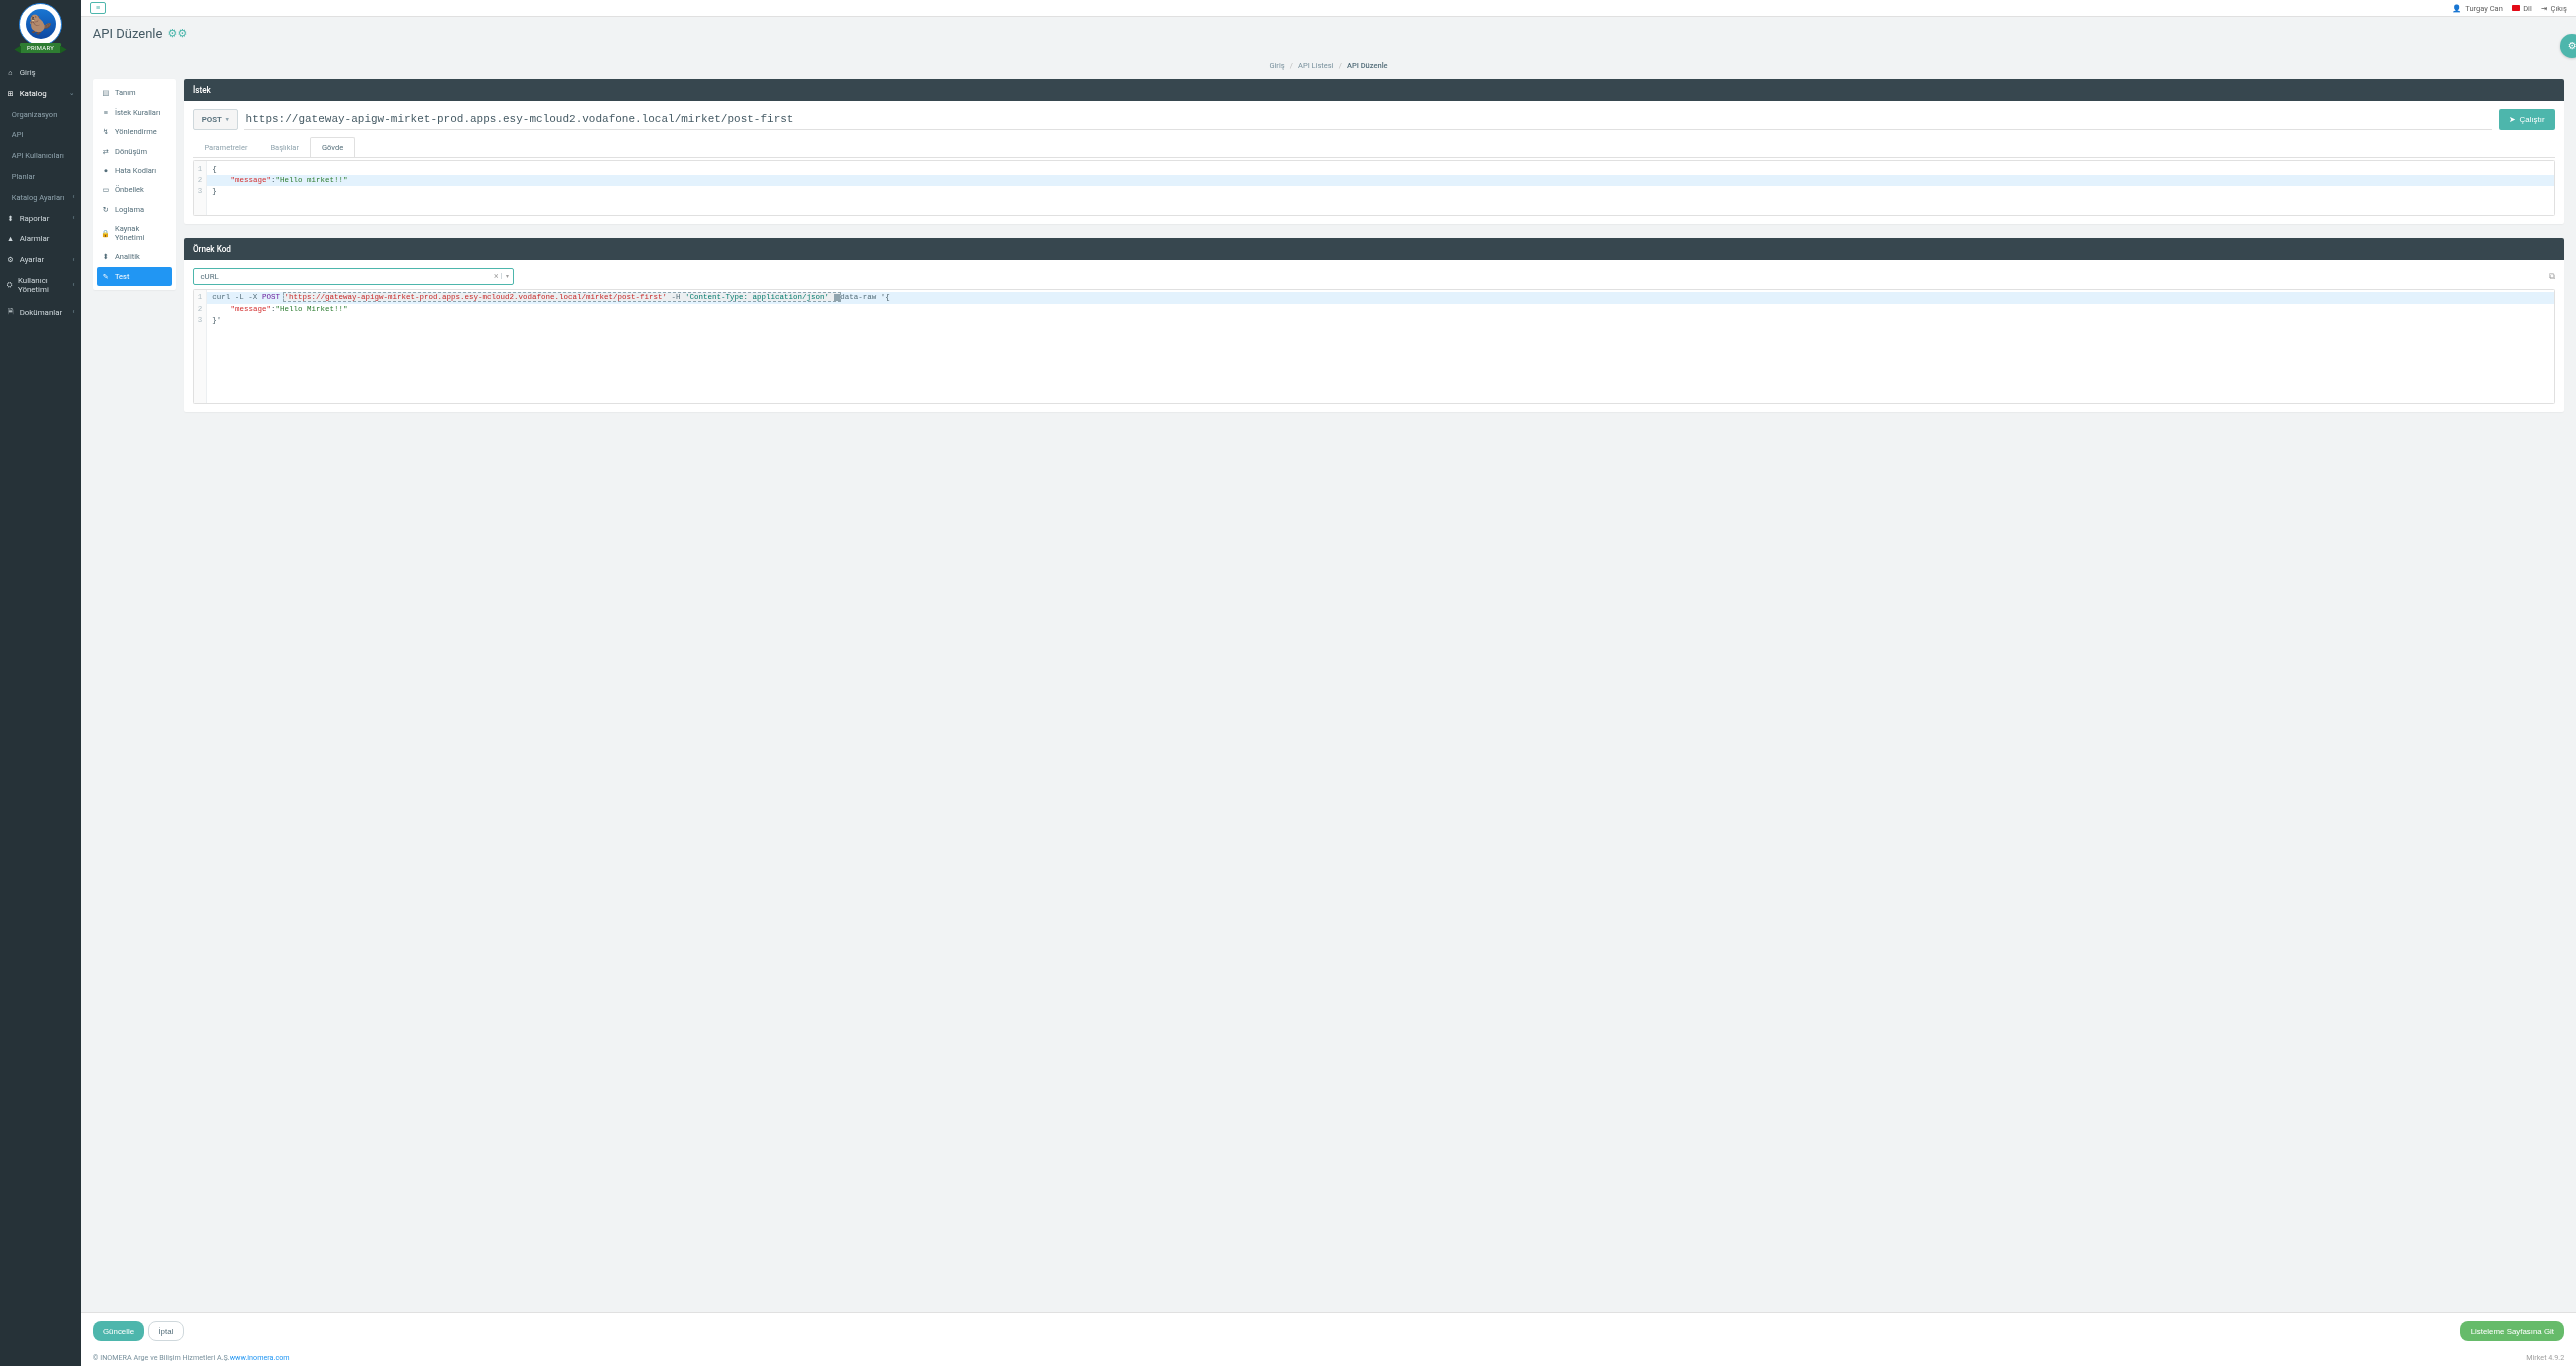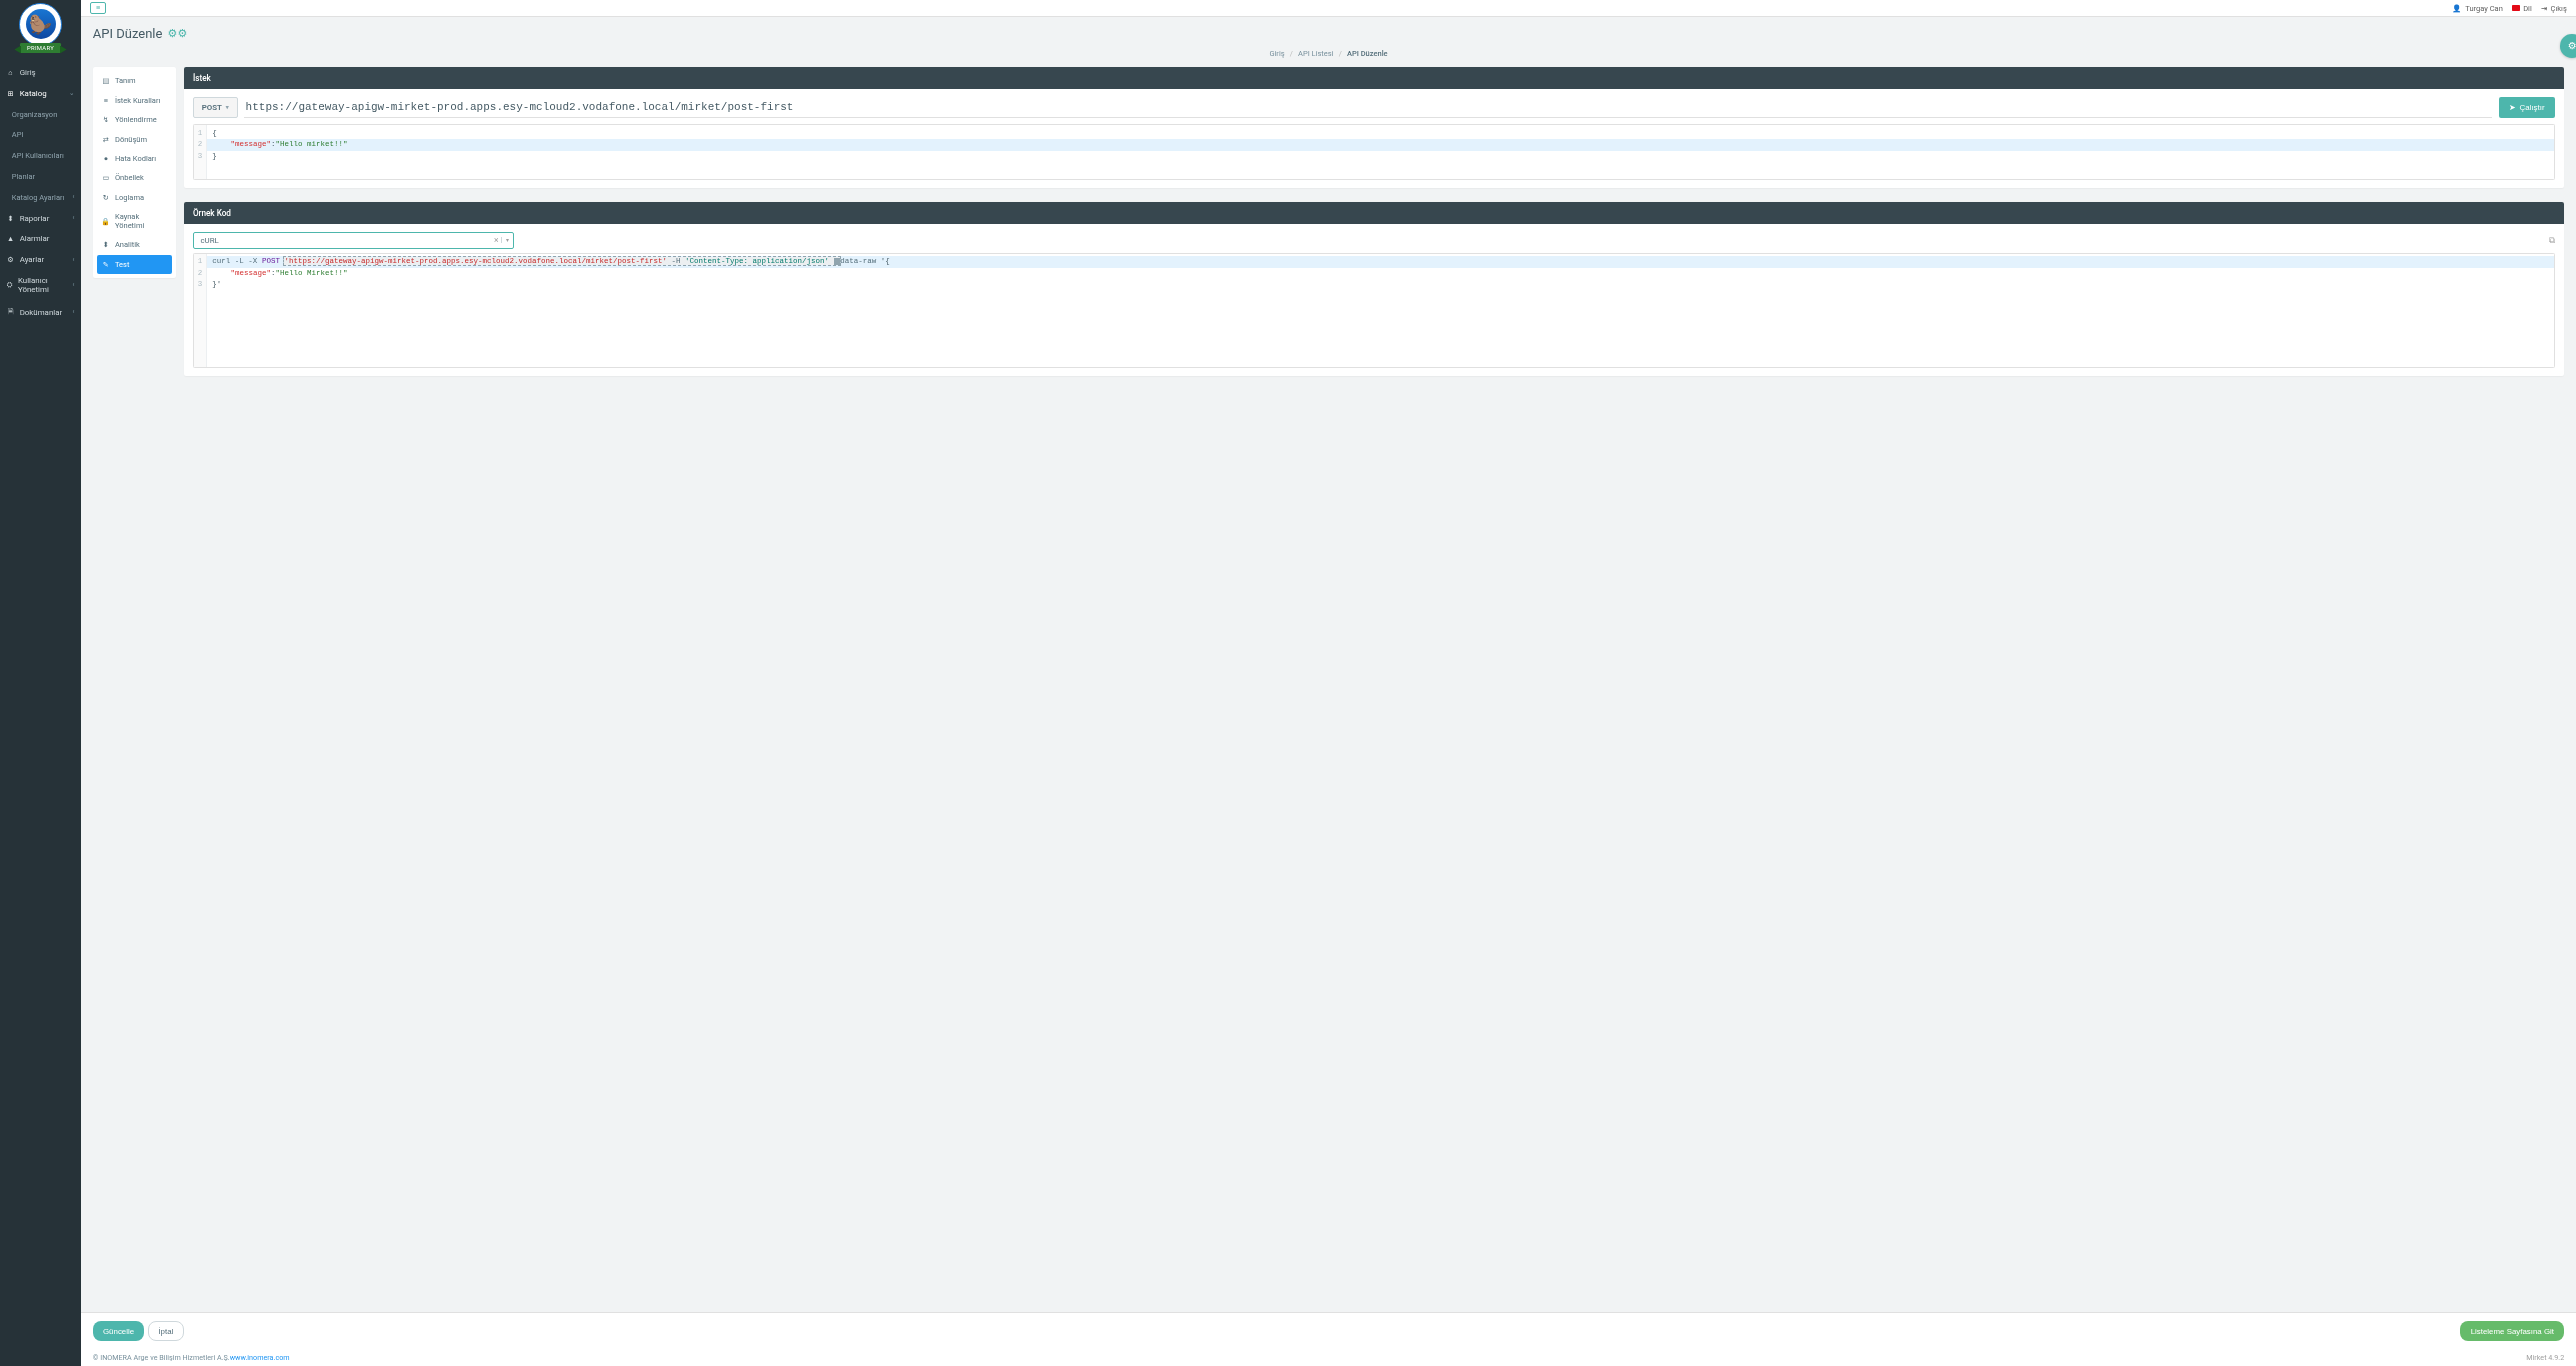--- a/index.html
+++ b/index.html
@@ -29,21 +29,21 @@
 
 .topbar { height:17px; background:#fff; display:flex; align-items:center; padding: 0 9.2px; border-bottom:0.7px solid #e0e0e0;}
 .hamburger { width:15.7px; height:11.8px; border:0.7px solid #4db6ac; border-radius:2px; display:flex; align-items:center; justify-content:center; color:#4db6ac; font-size:7.2px; cursor:pointer;}
 .topbar-right { margin-left:auto; display:flex; align-items:center; gap:9.2px; font-size:7.5px; color:#616161;}
 .topbar-right span { display:inline-flex; align-items:center; gap:3.3px; cursor:pointer;}
 .flag { width:7.9px; height:5.9px; background:#e30a17; display:inline-block; border-radius:0.7px;}
 
 .page-header { padding: 9.2px 11.8px 6.6px 11.8px; background:#f1f3f4;text-align:center;}
 .page-title { font-size:13px; font-weight:400; color:#455a64; display:flex; align-items:center; gap:5.2px;}
 .gear-ico { color:#4db6ac; font-size:11px;}
-.breadcrumb { font-size:7.5px; color:#78909c; margin-top:8px;}
+.breadcrumb { font-size:7.5px; color:#78909c; margin-top:20px;}
 .breadcrumb a { color:#78909c; text-decoration:none;}
 .breadcrumb .sep { margin:0 3.3px; color:#bdbdbd;}
 .breadcrumb .cur { color:#546e7a; font-weight:500;}
 
 .content { flex:1; overflow:auto; padding: 2.6px 11.8px 2.6px 11.8px;}
 .content-inner { display:flex; gap:7.9px; align-items:flex-start;}
 
 .side-menu { width:83px; background:#fff; border-radius:2px; padding:3.9px; flex-shrink:0; box-shadow:0 0.7px 1.3px rgba(0,0,0,0.04);}
 .side-menu-item { display:flex; align-items:center; gap:5.2px; padding:5.2px 5.2px; font-size:7.5px; border-radius:2px; cursor:pointer; color:#546e7a;}
 .side-menu-item.active { background:#2196f3; color:#fff;}
@@ -254,20 +254,25 @@
                 <div class="method-btn">
                   <span>POST</span>
                   <span class="caret">▾</span>
                 </div>
                 <input class="url-input" value="https://gateway-apigw-mirket-prod.apps.esy-mcloud2.vodafone.local/mirket/post-first" style="">
                 <button class="run-btn">
                   <span>➤</span>
                   <span>Çalıştır</span>
                 </button>
               </div>
+              <div class="tabs">
+                <div class="tab">Parametreler</div>
+                <div class="tab">Başlıklar</div>
+                <div class="tab active">Gövde</div>
+              </div>
               <div class="code-editor">
                 <div class="gutter">1<br>2<br>3</div>
                 <div class="code-lines"><span class="tok-brace">{</span>
 <span class="hl">    <span class="tok-key">"message"</span><span class="tok-brace">:</span><span class="tok-str">"Hello mirket!!"</span></span><span class="tok-brace">}</span></div>
               </div>
             </div>
           </div>
 
 
           <div class="panel">

